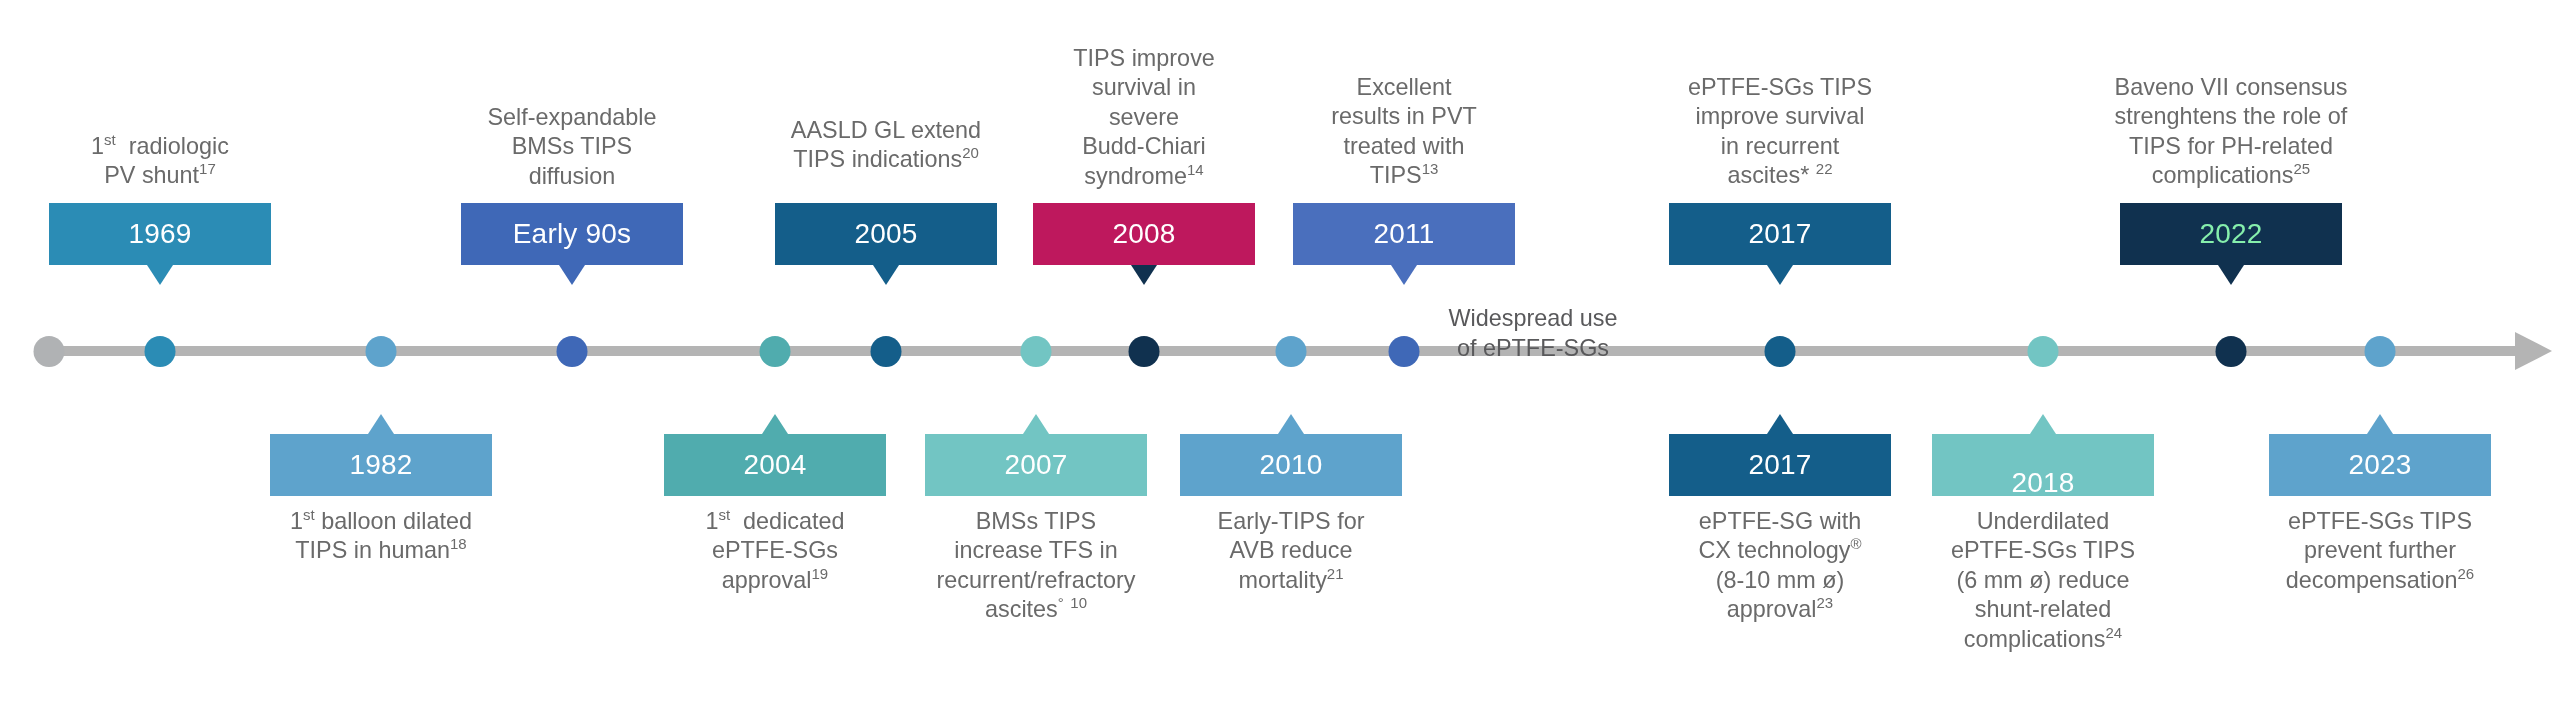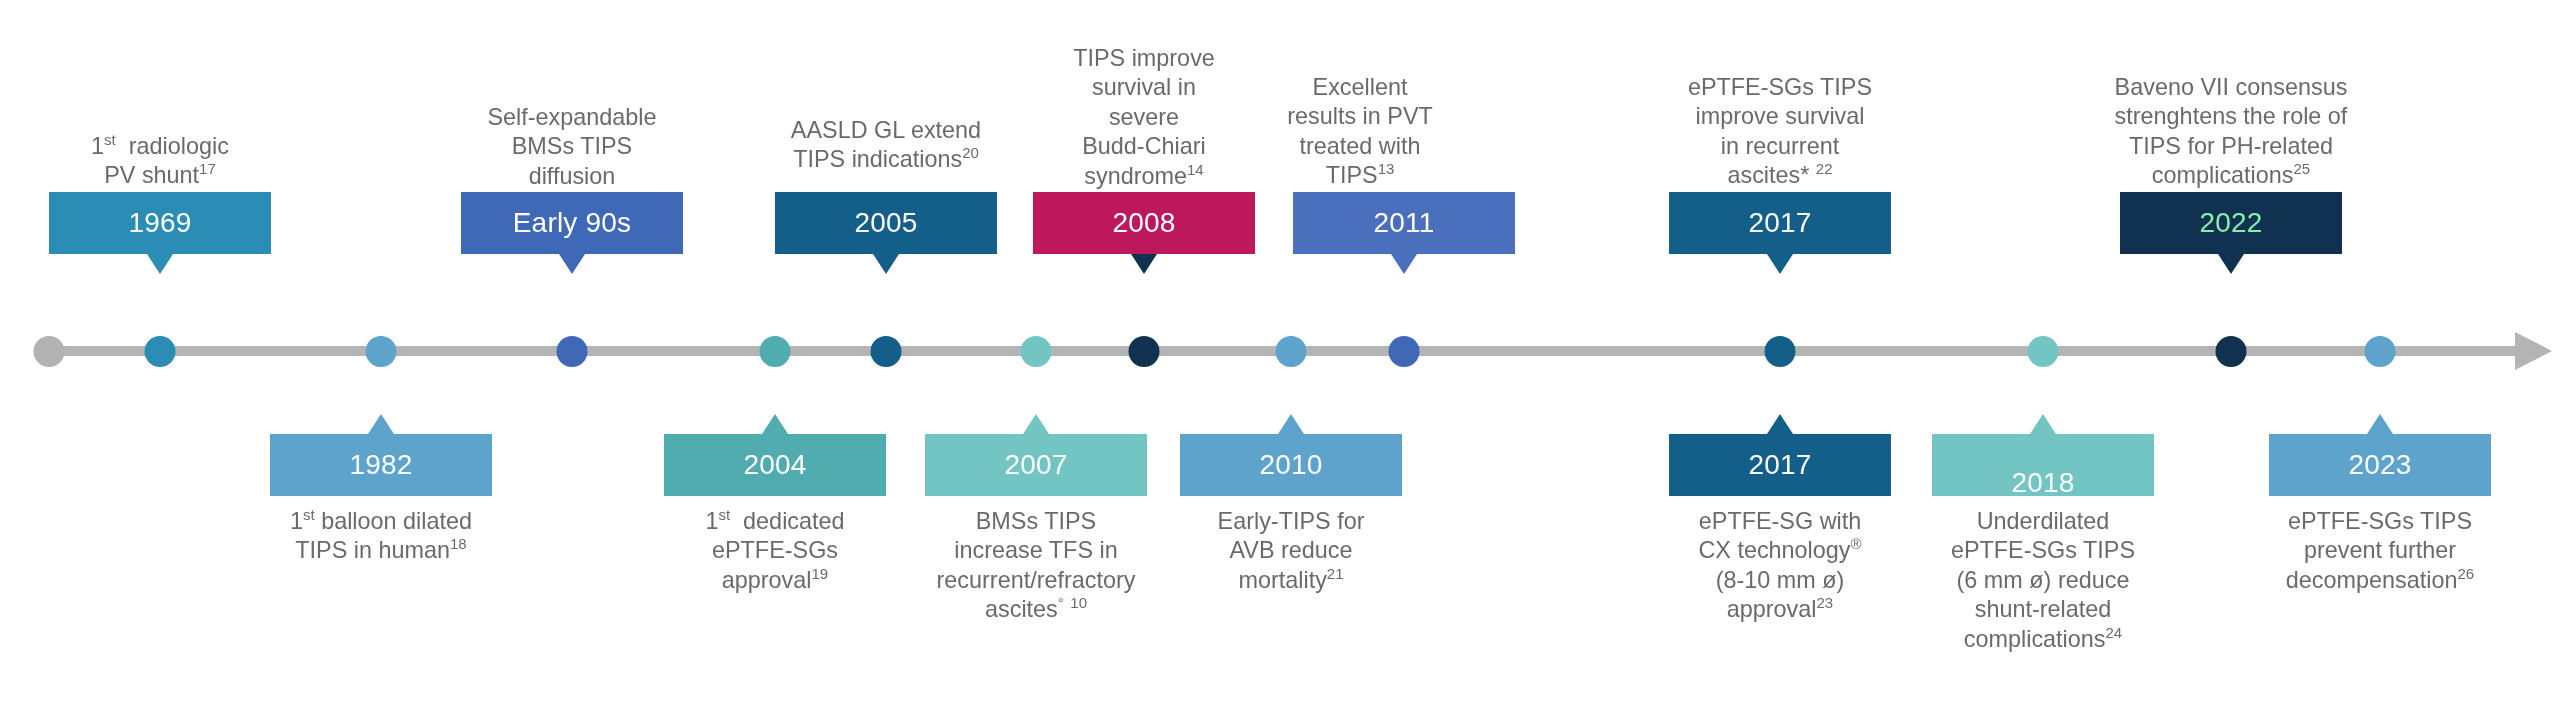--- a/index.html
+++ b/index.html
@@ -48,21 +48,21 @@
     text-align: center;
     font-size: 28px;
     line-height: 1;
     display: flex;
     align-items: center;
     justify-content: center;
     height: 62px;
     transform: translateX(-50%);
     letter-spacing: 0.2px;
   }
-  .box.top   { top: 192px; text-align: center; }
+  .box.top   { top: 203px; text-align: center; }
   .box.bottom{ top: 434px; }
 
   .box .tail {
     position: absolute;
     left: 50%;
     width: 0; height: 0;
     border-left: 13.3px solid transparent;
     border-right: 13.3px solid transparent;
     transform: translateX(-50%);
   }
@@ -137,21 +137,21 @@
       <div class="caption top" style="left: 886px; width: 281px; top: 116px;">AASLD GL extend<br>TIPS indications<sup>20</sup></div>
       <div class="box top" style="left: 1144px; width: 222px; background: #be185d; color: rgb(16, 49, 79);">
         <span style="color: rgb(255, 255, 255);">2008</span>
         <div class="tail"></div>
       </div>
       <div class="caption top" style="left: 1144px; width: 234px; top: 44px;">TIPS improve<br>survival in<br>severe<br>Budd-Chiari<br>syndrome<sup>14</sup></div>
       <div class="box top" style="left: 1404px; width: 222px; background: rgb(74, 111, 189); color: rgb(74, 111, 189);">
         <span style="color: rgb(255, 255, 255);">2011</span>
         <div class="tail"></div>
       </div>
-      <div class="caption top" style="left: 1360px; width: 234px; top: 73px;">Excellent<br>results in PVT<br>treated with<br>TIPS<sup>13</sup></div>
+      <div class="caption top" style="left: 1404px; width: 234px; top: 73px;">Excellent<br>results in PVT<br>treated with<br>TIPS<sup>13</sup></div>
       <div class="box top" style="left: 1780px; width: 222px; background: rgb(20, 94, 138); color: rgb(20, 94, 138);">
         <span style="color: rgb(255, 255, 255);">2017</span>
         <div class="tail"></div>
       </div>
       <div class="caption top" style="left: 1780px; width: 258px; top: 73px;">ePTFE-SGs TIPS<br>improve survival<br>in recurrent<br>ascites*&nbsp;<sup>22</sup></div>
       <div class="box top" style="left: 2231px; width: 222px; background: rgb(16, 49, 79); color: rgb(16, 49, 79);">
         <span style="color: #86efac;">2022</span>
         <div class="tail"></div>
       </div>
       <div class="caption top" style="left: 2231px; width: 304px; top: 73px;">Baveno VII consensus<br>strenghtens the role of<br>TIPS for PH-related<br>complications<sup>25</sup></div>
@@ -187,15 +187,17 @@
         <div class="tail"></div>
       </div>
       <div class="caption bottom" style="left: 2043px; width: 250px; top: 507px;">Underdilated<br>ePTFE-SGs TIPS<br>(6 mm ø) reduce<br>shunt-related<br>complications<sup>24</sup></div>
       <div class="box bottom" style="left: 2380px; width: 222px; background: rgb(94, 163, 204); color: rgb(94, 163, 204);">
         <span style="color: rgb(255, 255, 255); text-align: center;">2023</span>
         <div class="tail"></div>
       </div>
       <div class="caption bottom" style="left: 2380px; width: 234px; top: 507px;">ePTFE-SGs TIPS<br>prevent further<br>decompensation<sup>26</sup></div>
     </div>
 
+  <div class="axis-note" id="axis-note" style="left: 1533px; top: 303px;">Widespread use
+of ePTFE-SGs</div>
 
 </div>
 
 
 </body></html>

